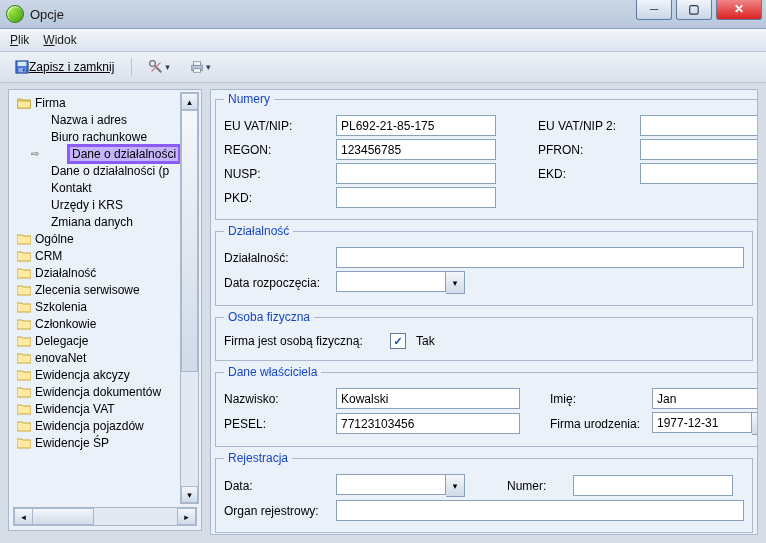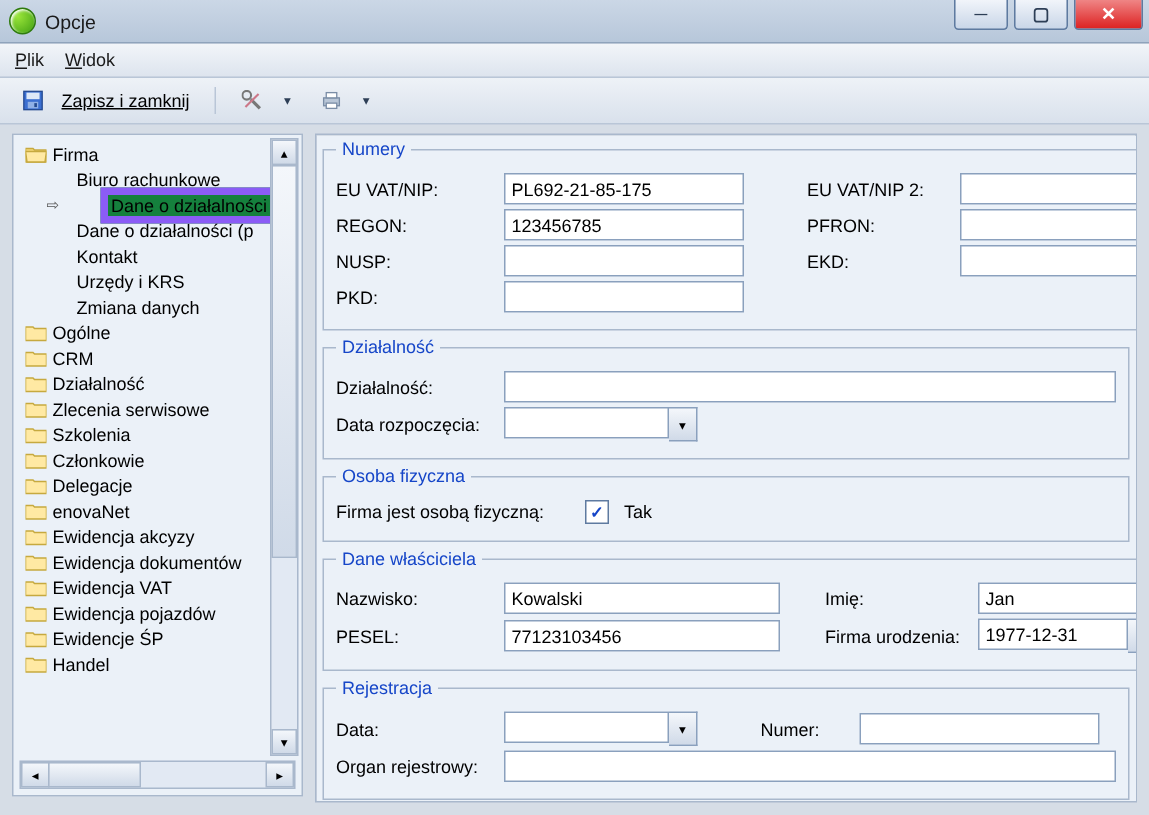--- a/index.html
+++ b/index.html
@@ -7,34 +7,34 @@
   .titlebar{height:28px;background:linear-gradient(#cbd7e6,#b7c7da);border-bottom:1px solid #8fa3bb;position:relative;display:flex;align-items:center}
   .titlebar .ico{width:16px;height:16px;margin:0 6px;border-radius:50%;background:radial-gradient(circle at 30% 30%,#9be63a,#3f9e12);border:1px solid #2e7a0e;box-shadow:inset 1px 1px 2px #fff}
   .titlebar .title{color:#1a1a1a;font-size:13px}
   .winbtns{position:absolute;right:4px;top:-1px;display:flex}
   .winbtns .b{width:34px;height:20px;margin-left:4px;border:1px solid #5e7aa0;border-top:none;border-radius:0 0 3px 3px;display:flex;align-items:center;justify-content:center;background:linear-gradient(#f3f6fb,#c9d6e8);color:#2d3e56;font-weight:bold}
   .winbtns .close{background:linear-gradient(#f08a8a,#d22);color:#fff;width:44px}
   .menubar{height:22px;background:linear-gradient(#f2f5f9,#dde4ee);border-bottom:1px solid #b9c6d7;display:flex;align-items:center;padding:0 10px;gap:14px}
   .menubar span{color:#1a1a1a}
   .menubar span u{text-decoration:underline}
   .toolbar{height:22px;padding:4px 8px;border-bottom:1px solid #b9c6d7;display:flex;align-items:center;gap:6px;background:linear-gradient(#eef2f7,#d9e1ec)}
-  .tbtn{display:flex;align-items:center;gap:12px;padding:1px 6px;border:1px solid transparent;border-radius:2px}
+  .tbtn{display:flex;align-items:center;gap:0;padding:1px 6px;border:1px solid transparent;border-radius:2px}
   .disk{width:14px;height:14px}
   .sep{width:1px;height:18px;background:#b9c6d7;margin:0 4px}
   .micon{width:14px;height:14px}
   .tri{font-size:9px;color:#2d3e56;margin-left:2px}
   .client{display:flex;padding:6px 8px 10px 8px;gap:8px}
   .panel{border:1px solid #a9b8cc;background:#ebf1f8;position:relative}
   .tree-wrap{width:192px;height:440px;overflow:hidden}
   .tree{height:412px;overflow:auto;padding:4px 2px}
   .node{display:flex;align-items:center;height:17px;padding-left:6px;white-space:nowrap}
   .node .fld{width:14px;height:12px;margin-right:4px}
   .node .fld svg{display:block}
   .indent1{padding-left:40px}
-  .sel{border:5px solid #8b5cf6;background:#15803d;padding:0 2px;margin-left:26px}
+  .sel{border:3px solid #8b5cf6;background:#c4b5fd;padding:0 2px;margin-left:26px}
   .hscroll{position:absolute;bottom:4px;left:4px;right:4px;height:17px;border:1px solid #a9b8cc;background:#e2e9f3}
   .hscroll .btn{position:absolute;top:0;width:17px;height:15px;background:linear-gradient(#f4f7fb,#d0dae8);border:1px solid #a9b8cc;display:flex;align-items:center;justify-content:center;font-size:9px}
   .hscroll .lb{left:0}.hscroll .rb{right:0}
   .hscroll .thumb{position:absolute;left:18px;top:0;width:60px;height:15px;background:linear-gradient(#f4f7fb,#d0dae8);border:1px solid #a9b8cc}
   .form{flex:1;height:440px;overflow:auto;padding:2px 4px}
   fieldset{border:1px solid #a9b8cc;margin:0 0 4px 0;padding:6px 8px 8px 8px;position:relative}
   legend{color:#1646c8;padding:0 4px;font-size:12px}
   .row{display:flex;align-items:center;margin:3px 0;gap:6px}
   .lbl{width:106px}
   .lbl2{width:96px}
@@ -102,20 +102,23 @@
       <div class="node">
         <span class="fld">
             <svg viewBox="0 0 14 12">
               <path d="M0 2h5l1 1h8v8H0z" fill="#f5d97a" stroke="#c6a93f"></path>
               <path d="M0 4h14l-1 7H1z" fill="#ffe9a3" stroke="#c6a93f"></path>
             </svg>
           </span>
         <span>Firma</span>
       </div>
       <div class="node indent1">
+          <span>Nazwa i adres</span>
+        </div>
+      <div class="node indent1">
           <span>Biuro rachunkowe</span>
         </div>
       <div class="node" style="padding-left:20px">
         <span style="color:#555;font-size:10px;width:10px;display:inline-block">⇨</span>
         <span class="sel"><span>Dane o działalności</span></span>
       </div>
       <div class="node indent1">
           <span>Dane o działalności (p</span>
         </div>
       <div class="node indent1">
@@ -224,28 +227,20 @@
           </span>
           <span>Ewidencja pojazdów</span>
         </div>
       <div class="node">
           <span class="fld">
             <svg viewBox="0 0 14 12">
               <path d="M0 2h5l1 1h8v8H0z" fill="#ffe9a3" stroke="#c6a93f"></path>
             </svg>
           </span>
           <span>Ewidencje ŚP</span>
-        </div>
-      <div class="node">
-          <span class="fld">
-            <svg viewBox="0 0 14 12">
-              <path d="M0 2h5l1 1h8v8H0z" fill="#ffe9a3" stroke="#c6a93f"></path>
-            </svg>
-          </span>
-          <span>Handel</span>
         </div>
     </div>
     <div class="treevsb">
       <div class="vb up">▴</div>
       <div class="vthumb"></div>
       <div class="vb dn">▾</div>
     </div>
     <div class="hscroll">
       <div class="btn lb">◂</div>
       <div class="thumb"></div>

